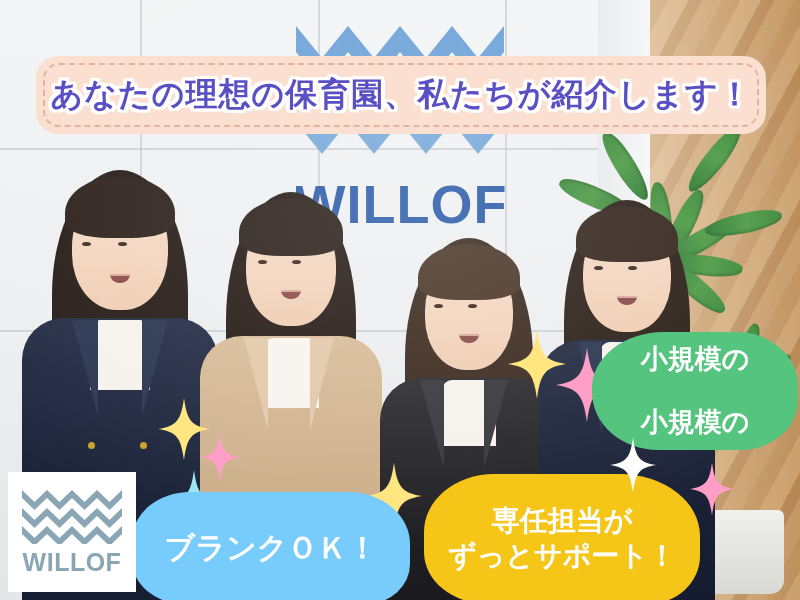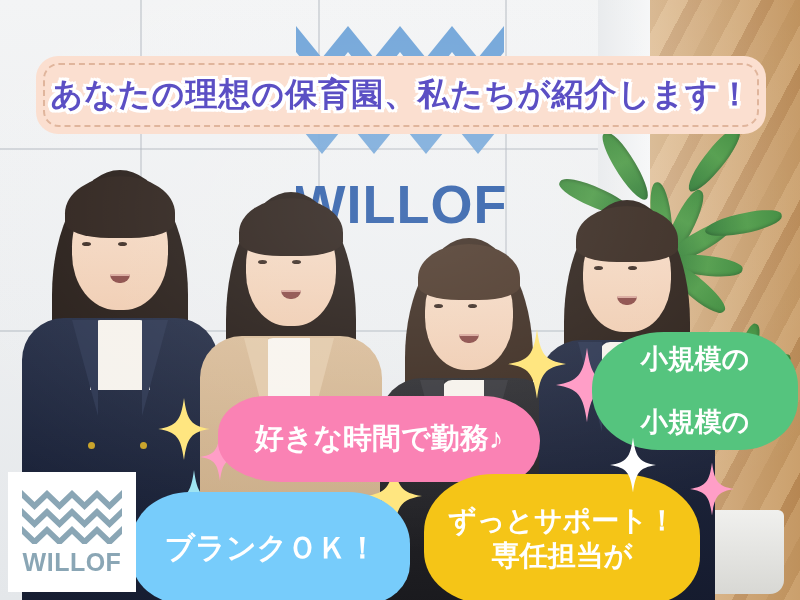--- a/index.html
+++ b/index.html
@@ -311,27 +311,24 @@
     <svg viewBox="0 0 100 120">
         <path d="M50 0 C56 44 64 54 100 60 C64 66 56 76 50 120 C44 76 36 66 0 60 C36 54 44 44 50 0 Z" fill="#ff9ec7"></path>
       </svg>
   </div>
 
   <div class="bubble b-green">
     <div>小規模の</div>
     <div>小規模の</div>
   </div>
 
-  <div class="bubble b-pink">
-    <div>好きな時間で勤務♪</div>
-  </div>
 
   <div class="bubble b-yellow">
+    <div>専任担当が</div>
     <div>ずっとサポート！</div>
-    <div>専任担当が</div>
   </div>
 
   <div class="bubble b-blue">
     <div>ブランクＯＫ！</div>
   </div>
 
   <div class="spark" style="left:610px;top:436px;width:46px;height:58px;">
     <svg viewBox="0 0 100 120">
         <path d="M50 0 C56 44 64 54 100 60 C64 66 56 76 50 120 C44 76 36 66 0 60 C36 54 44 44 50 0 Z" fill="#ffffff"></path>
       </svg>

